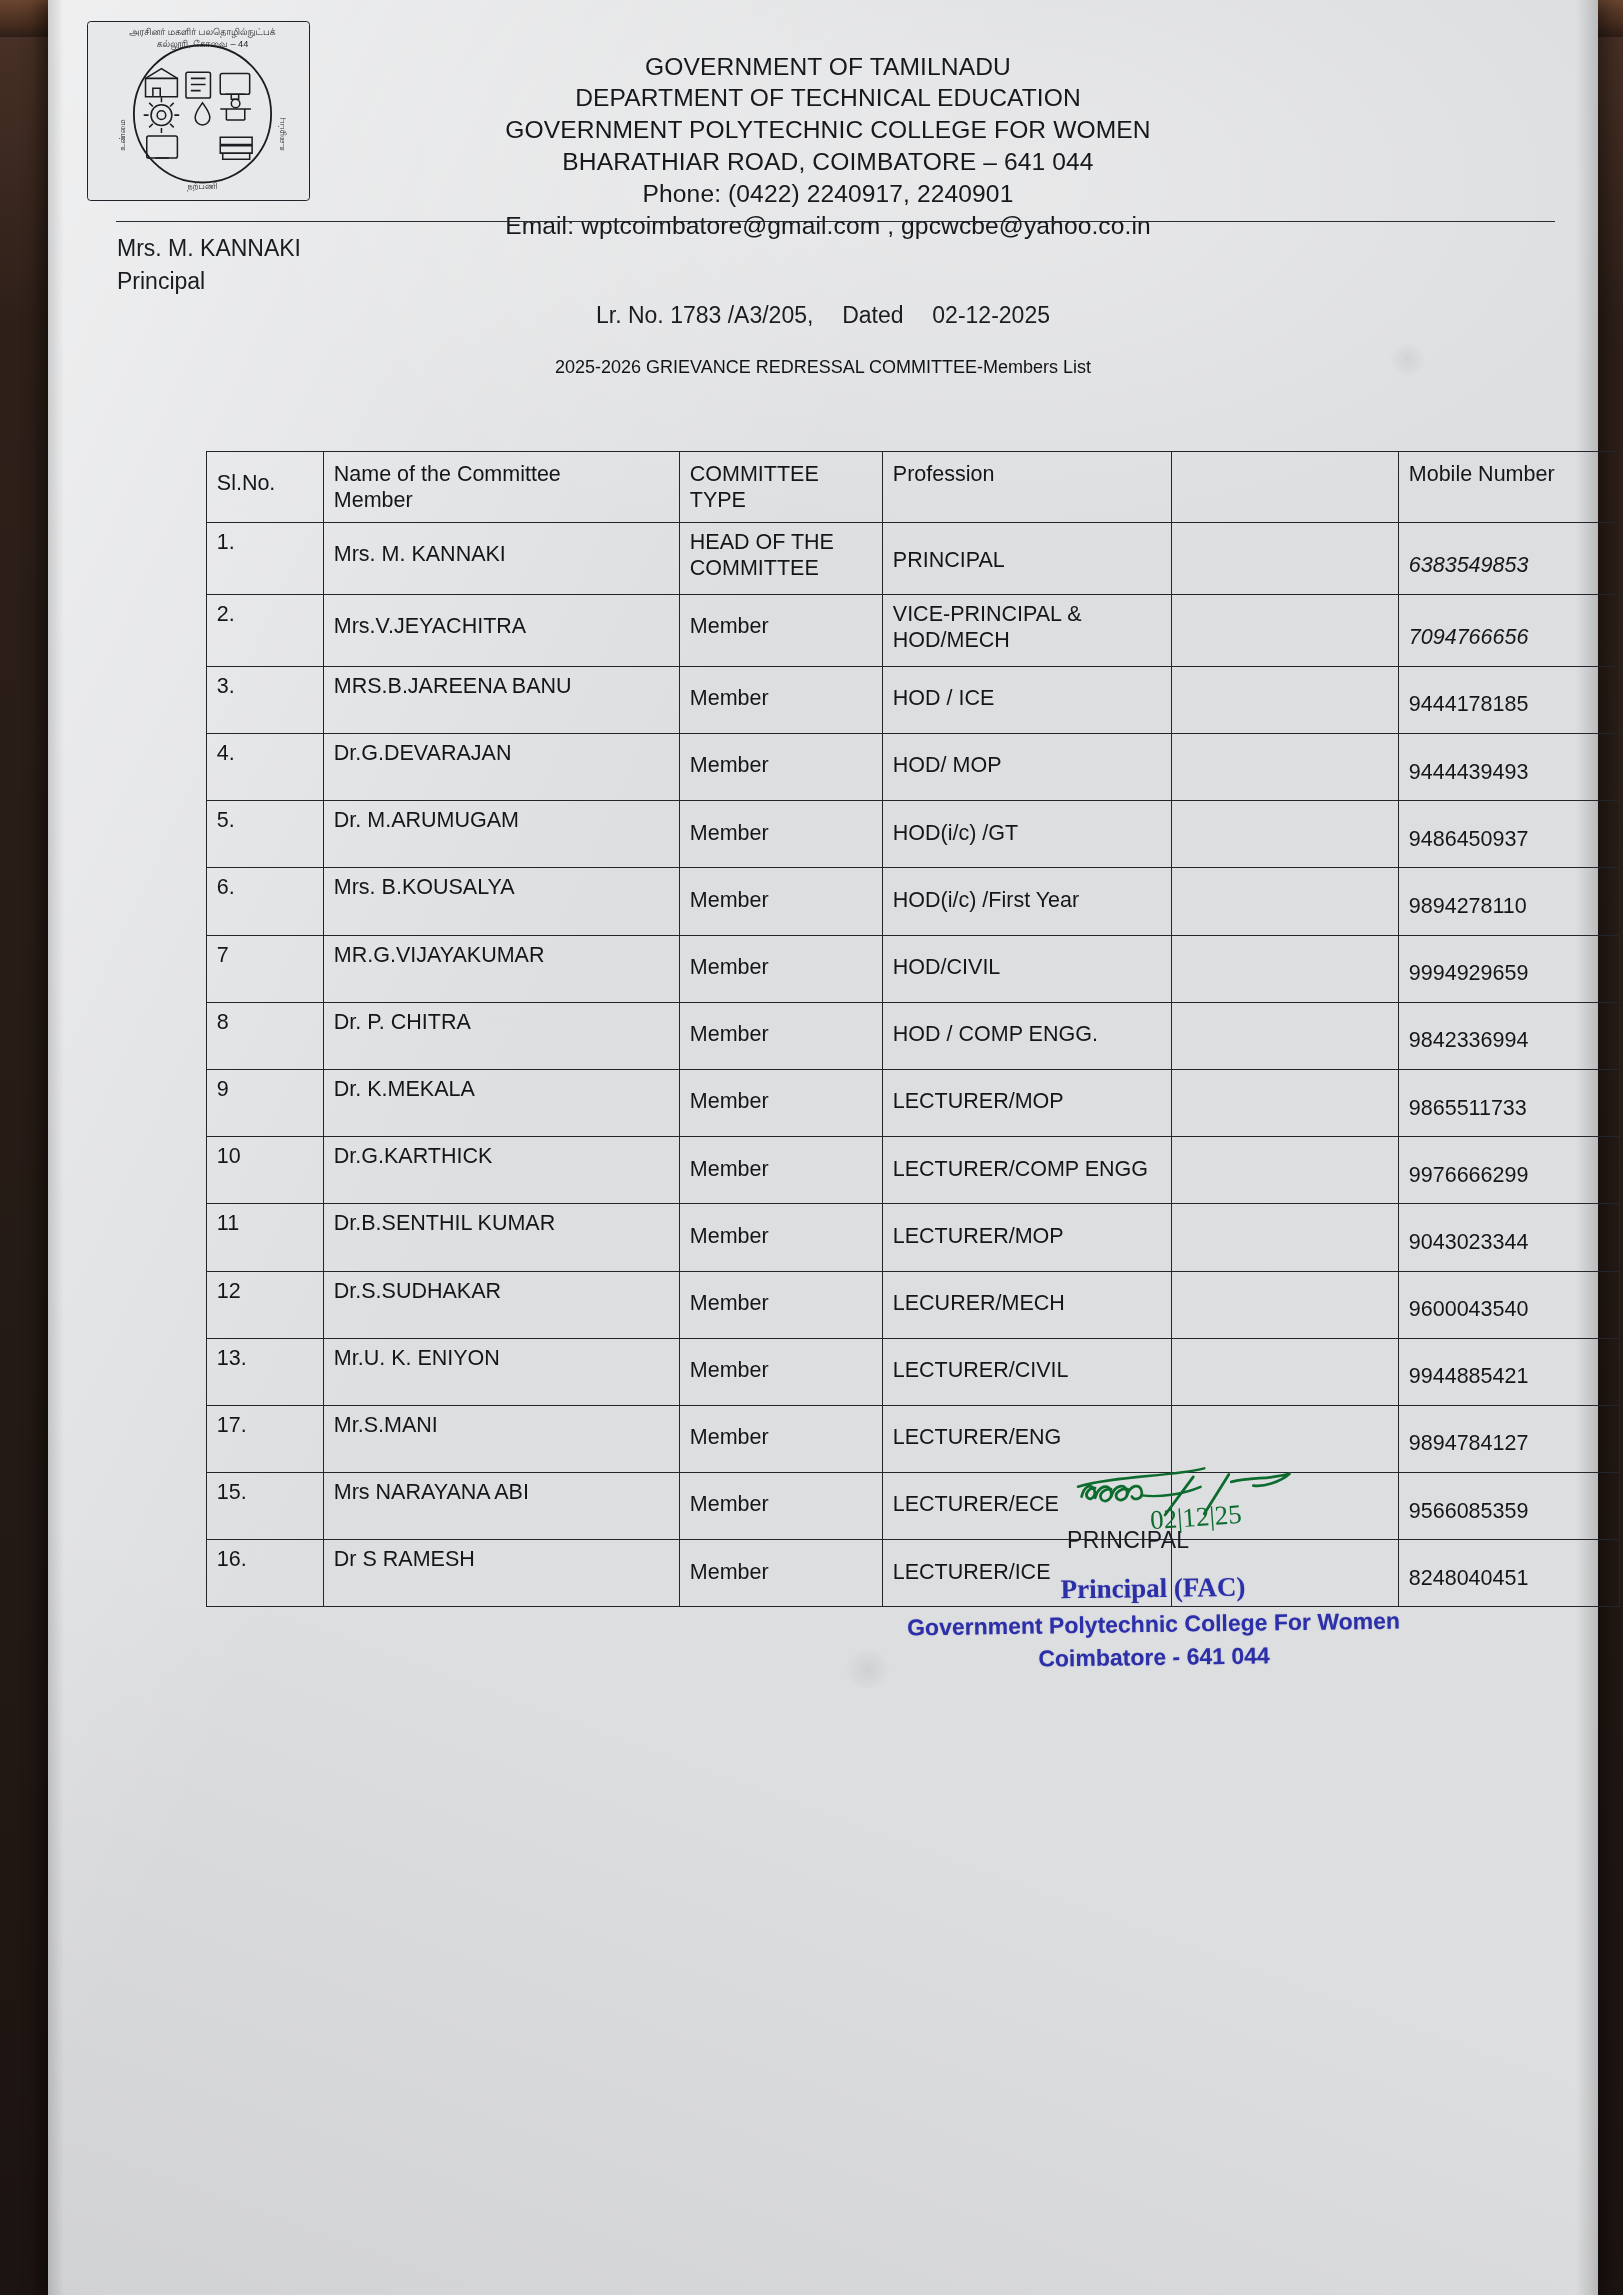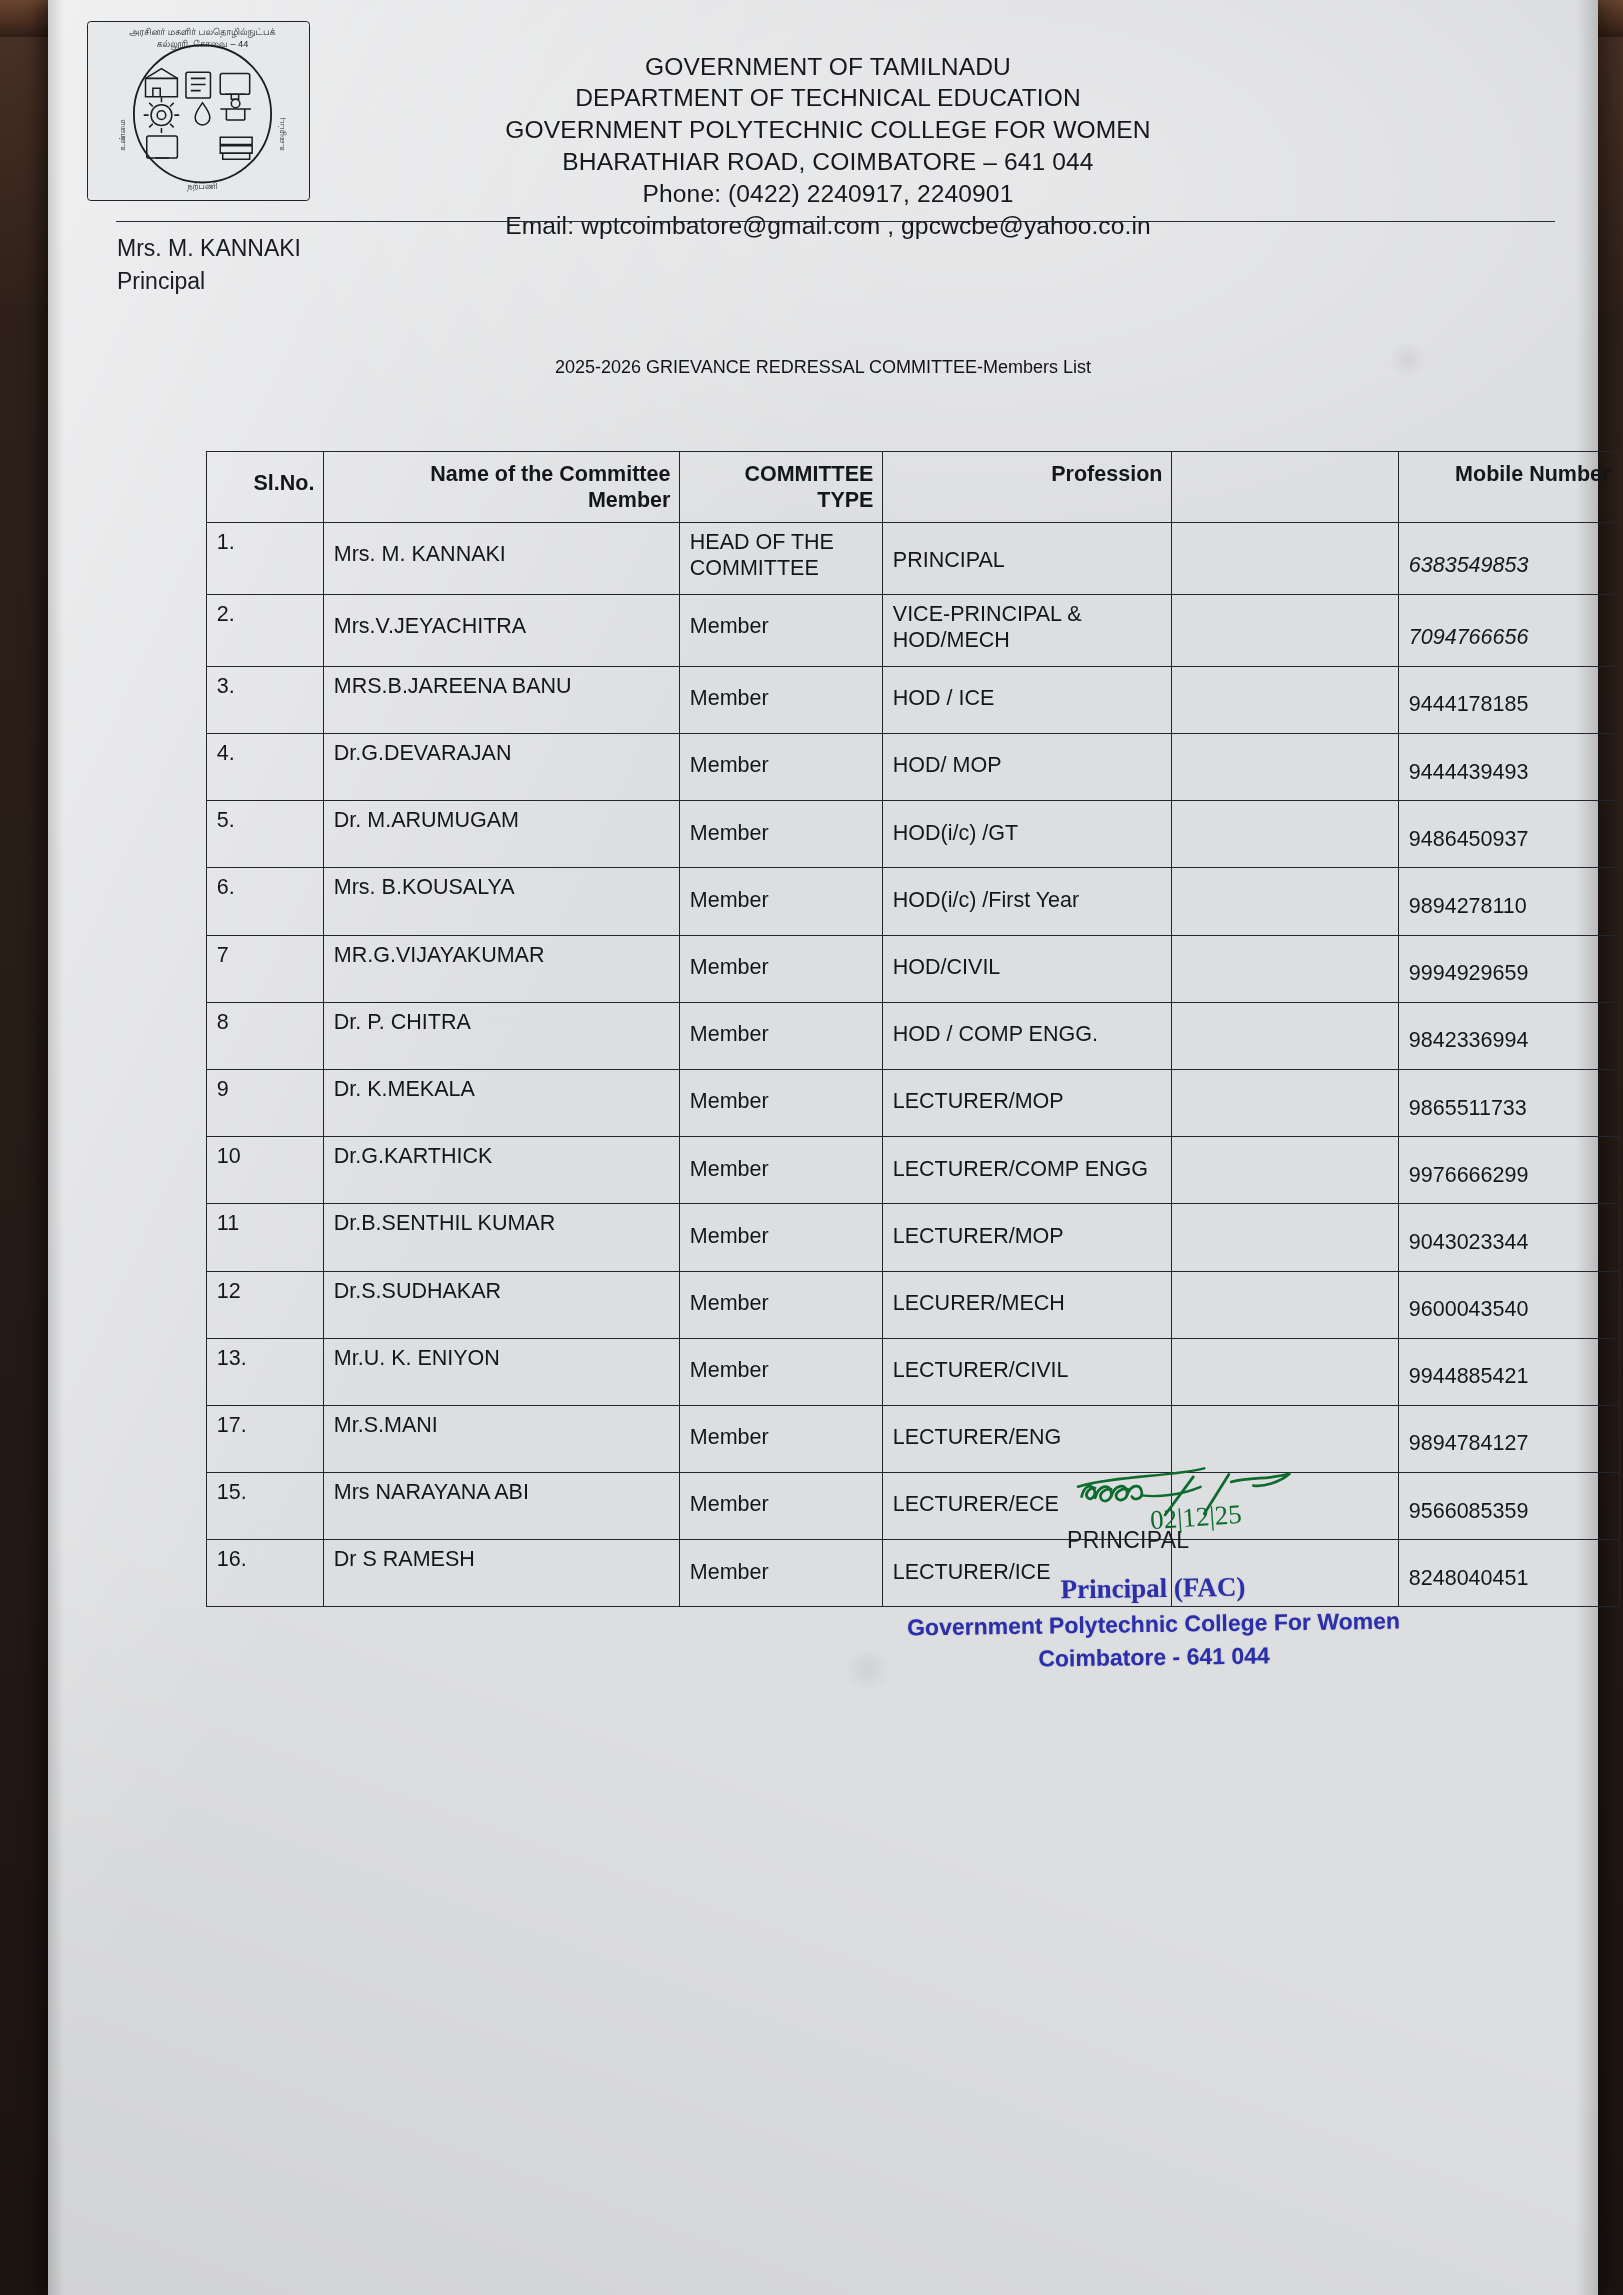--- a/index.html
+++ b/index.html
@@ -160,21 +160,21 @@
   .cell.lower { padding-top: 24.6px; }
   .cell.lowest { padding-top: 29.5px; font-style: italic; }
 
   col.c-sl     { width: 117px; }
   col.c-name   { width: 356px; }
   col.c-type   { width: 203px; }
   col.c-prof   { width: 289px; }
   col.c-blank  { width: 227px; }
   col.c-mob    { width: 221px; }
 
-  thead .cell { padding-top: 8.6px; font-weight: bold; text-align: right; }
+  thead .cell { padding-top: 8.6px; font-weight: normal; text-align: left; }
   .hdr-mob { padding-top: 27px; }
   .hdr-prof { padding-top: 21px; }
 
   
   .sign-area {
     position: absolute;
     left: 0;
     top: 1446px;
     width: 100%;
     height: 368px;
@@ -296,20 +296,27 @@
     </div>
   </div>
 
   <div class="rule"></div>
 
   <div class="principal-block">
     <div>Mrs. M.  KANNAKI</div>
     <div>Principal</div>
   </div>
 
+  <div class="lrno">
+    <span>Lr. No. 1783 /A3/205,</span>
+    <span class="gap"></span>
+    <span>Dated</span>
+    <span class="gap"></span>
+    <span>02-12-2025</span>
+  </div>
 
   <div class="doc-title">2025-2026 GRIEVANCE REDRESSAL COMMITTEE-Members List</div>
 
 
   <div class="table-wrap">
     <table class="members">
       <colgroup>
         <col class="c-sl">
           <col class="c-name">
           <col class="c-type">

